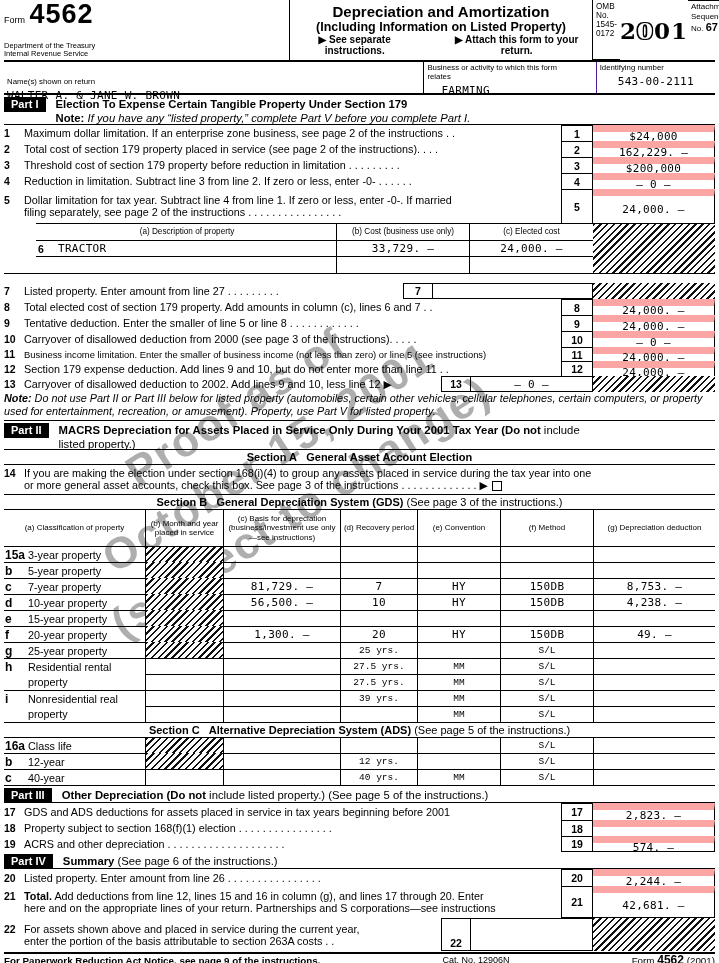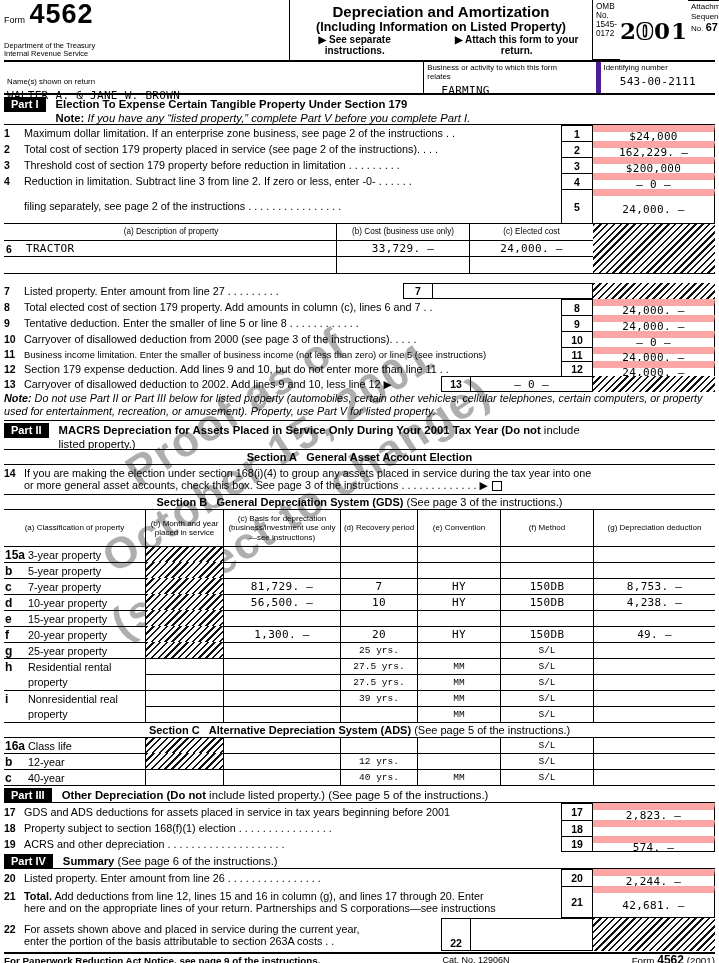--- a/index.html
+++ b/index.html
@@ -40,21 +40,21 @@
   .y-out { color:#fff; text-shadow:-1.4px -1.4px 0 #000, 1.4px -1.4px 0 #000, -1.4px 1.4px 0 #000, 1.4px 1.4px 0 #000; }
   .attach { font-size:8px; padding:1px 3px 2px 3px; border-top:1px solid #000; line-height:1.2; }
   .attach .no { font-size:11px; font-weight:bold; }
 
   
   .namerow { display:flex; height:33px; border-bottom:2px solid #000; }
   .nr-c { padding:1px 3px; display:flex; flex-direction:column; }
   .nr-label { font-size:7.8px; }
   .nr-val { font-size:11px; margin-top:3px; }
   .nr1 { width:433px;margin-top:14px; } .nr2 { width:155px; border-left:1px solid #000; } .nr2 .nr-val{ padding-left:14px; }
-  .nr3 { width:123px; border-left:5px solid #4c1d95;margin-left:22px; } .nr3 .nr-val { text-align:center; }
+  .nr3 { width:123px; border-left:1px solid #4c1d95;margin-left:22px; } .nr3 .nr-val { text-align:center; }
 
   
   .partbar { display:flex; border-bottom:1.5px solid #000; padding:2px 0; }
   .chip { background:#000; color:#fff; font-weight:bold; font-size:11px; padding:1px 7px 2px 7px; height:15px; margin-right:10px; white-space:nowrap; }
   .pb-txt { font-size:11.3px; line-height:1.28; }
 
   
   .fl { display:flex; align-items:stretch; }
   .h14{height:14px}.h15{height:15px}.h16{height:16px}.h17{height:17px}.h32{height:32px}.h33{height:33px}.h34{height:34px}
   .ltx { flex:1; font-size:10.8px; display:flex; align-items:center; overflow:hidden; white-space:nowrap; }
@@ -66,21 +66,21 @@
   .aval { width:122px; flex:none; border-top:7px solid #fca5a5; border-right:1px solid #000; display:flex; align-items:center; justify-content:center; }
   .bb { border-bottom:1.2px solid #000; }
   .cell { border:solid #000; border-width:1px 1px 0 0; display:flex; align-items:center; justify-content:center; }
   .w30{width:30px;flex:none} .w122{width:122px;flex:none} .w160{width:160px;flex:none}
   .gap { height:9px; }
   .checkbox { width:10px; height:10px; border:1.2px solid #000; display:inline-block; margin-left:4px; background:#fff; }
 
   
   .p1table { display:flex; border-bottom:1.5px solid #000; height:51px; }
   .p1l { flex:1; display:flex; flex-direction:column; }
-  .p1row { display:flex; flex:1; border-top:1px solid #000; }
+  .p1row { display:flex; flex:1; border-top:1px solid #000;margin-left:32px; }
   .p1row:first-child { border-top:1.2px solid #000; }
   .p1a { flex:1; display:flex; align-items:center; padding-left:2px; }
   .p1b { width:133px; flex:none; border-left:1px solid #000; display:flex; align-items:center; justify-content:center; }
   .p1c { width:124px; flex:none; border-left:1px solid #000; display:flex; align-items:center; justify-content:center; }
   .p1h { font-size:8.2px; font-weight:normal; justify-content:center; }
   .p1hatch { width:122px; flex:none; border-top:1.2px solid #000; }
 
   
   .sechead { text-align:center; font-size:11px; border-bottom:1px solid #000; padding:1px 0; }
 
@@ -209,20 +209,21 @@
           <span>Reduction in limitation. Subtract line 3 from line 2. If zero or less, enter -0-     .   .   .   .   .   .</span>
         </div>
       <div class="nbox">4</div>
       <div class="aval">
           <span class="entry">– 0 –</span>
         </div>
     </div>
 
     <div class="fl h34">
       <div class="ltx2">
+        <div><span class="lno">5</span><span>Dollar limitation for tax year. Subtract line 4 from line 1. If zero or less, enter -0-. If married</span></div>
         <div><span class="ind"></span><span>filing separately, see page 2 of the instructions  .   .   .   .   .   .   .   .   .   .   .   .   .   .   .   .</span></div>
       </div>
       <div class="nbox">5</div>
       <div class="aval">
           <span class="entry">24,000. –</span>
         </div>
     </div>
 
     <div class="p1table">
       <div class="p1l">

